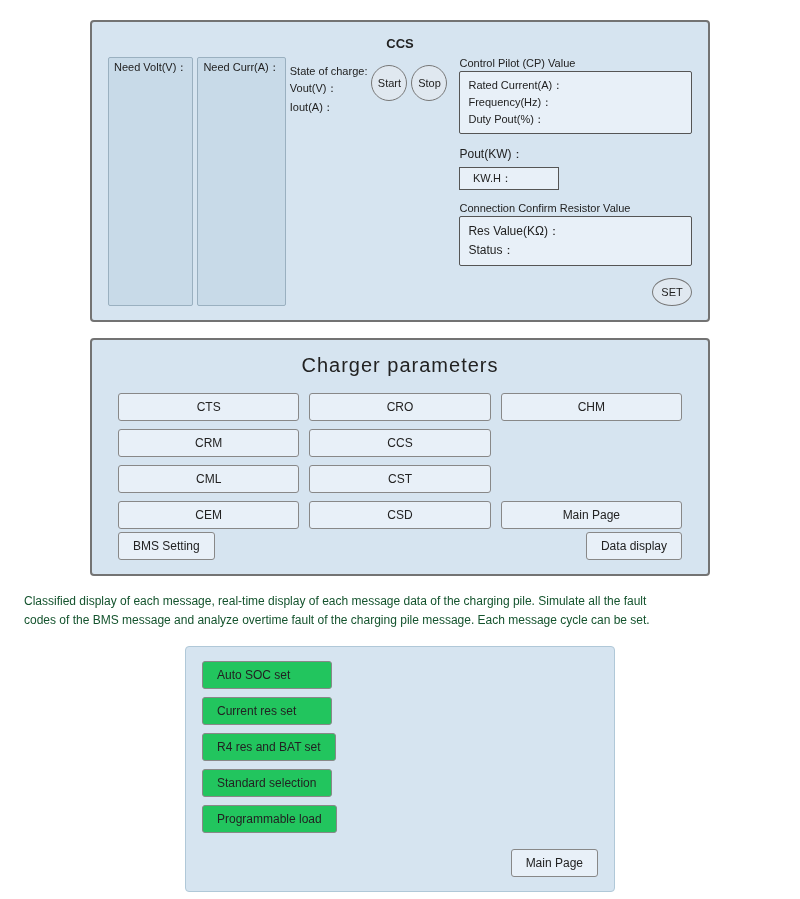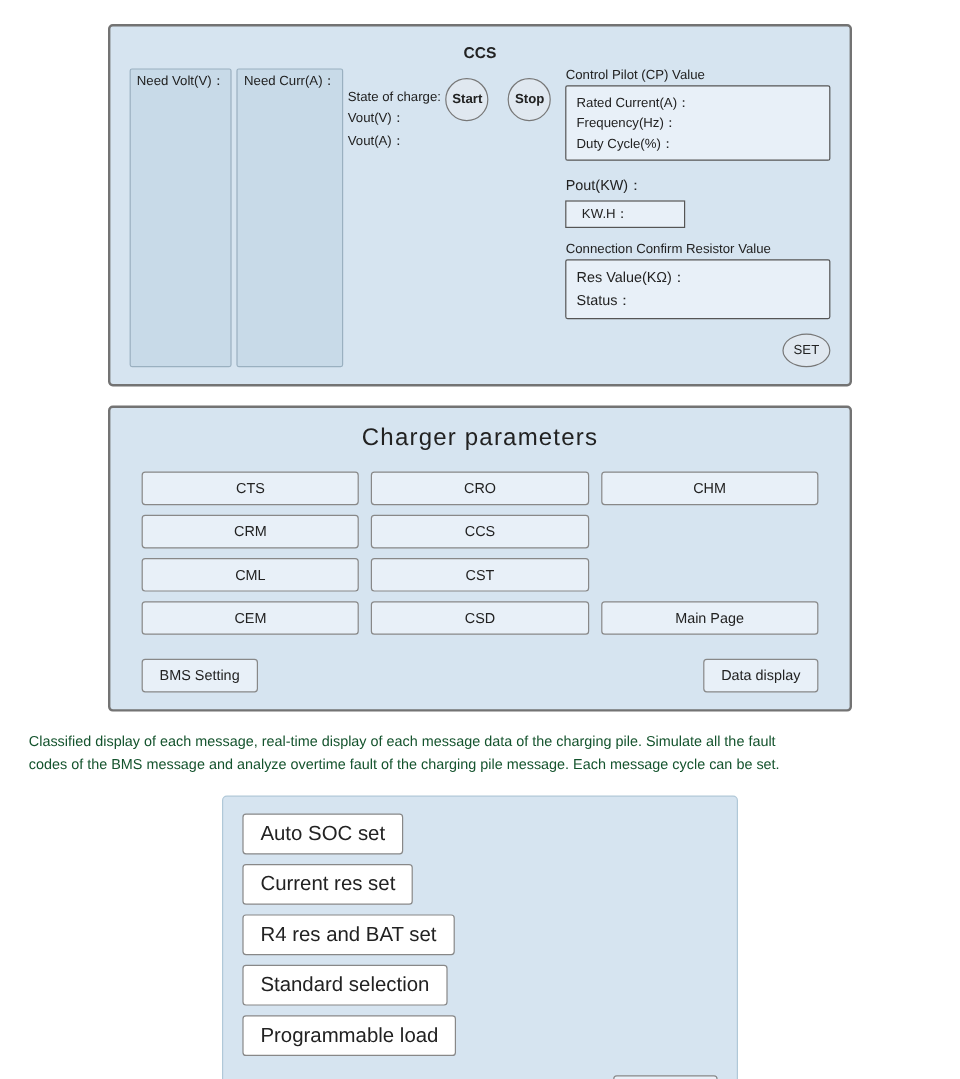--- a/index.html
+++ b/index.html
@@ -168,21 +168,21 @@
 
     .charger-btn.empty {
       background: transparent;
       border: none;
       cursor: default;
     }
 
     .charger-footer {
       display: flex;
       justify-content: space-between;
-      margin-top: 20px;
+      margin-top: 3px;
       padding: 0 10px;
       gap: 44px;
     }
 
     .footer-btn {
       border: 1px solid #888;
       background: #e8f0f8;
       border-radius: 3px;
       padding: 6px 14px;
       font-size: 12px;
@@ -210,24 +210,24 @@
       flex-direction: column;
       align-items: flex-start;
       gap: 8px;
       max-width: 430px;
       margin-left: auto;
       margin-right: auto;
     }
 
     .bms-btn {
       border: 1px solid #888;
-      background: #ffffff;
+      background: #22c55e;
       border-radius: 3px;
       padding: 6px 14px;
-      font-size: 17px;
+      font-size: 12px;
       cursor: pointer;
       min-width: 130px;
     }
 
     .bms-footer {
       width: 100%;
       display: flex;
       justify-content: flex-end;
       margin-top: 8px;
     }
@@ -242,39 +242,39 @@
 <body>
 
 <div class="panel panel-centered">
   <div class="ccs-title">CCS</div>
   <div class="ccs-body">
 
     <div class="ccs-left">
       <div class="ccs-label">Need Volt(V)：</div>
       <div class="ccs-label">Need Curr(A)：</div>
 
-      <div style="margin-top:18px;">
+      <div style="margin-top:8px;">
         <div class="state-label">State of charge:</div>
         <div class="state-label" style="margin-top:4px;">Vout(V)：</div>
-        <div class="state-label" style="margin-top:4px;">Vout(A)：</div>
-      </div>
-
-      <div style="display:flex; gap:16px; margin-top:8px;font-weight:bold;">
+        <div class="state-label" style="margin-top:4px;">Iout(A)：</div>
+      </div>
+
+      <div style="display:flex; gap:4px; margin-top:8px;">
         <div class="btn-circle">Start</div>
         <div class="btn-circle">Stop</div>
       </div>
     </div>
 
     <div class="ccs-right">
       <div>
         <div class="cp-section-title">Control Pilot (CP) Value</div>
         <div class="cp-box">
           <div class="cp-field">Rated Current(A)：</div>
           <div class="cp-field">Frequency(Hz)：</div>
-          <div class="cp-field">Duty Cycle(%)：</div>
+          <div class="cp-field">Duty Pout(%)：</div>
         </div>
       </div>
 
       <div class="pout-row">
         <div class="pout-label">Pout(KW)：</div>
       </div>
       <div style="display:flex; align-items:center; gap:6px; margin-top:-4px;text-align:center;">
         <div class="kw-box">
           <span>KW.H：</span>
         </div>

